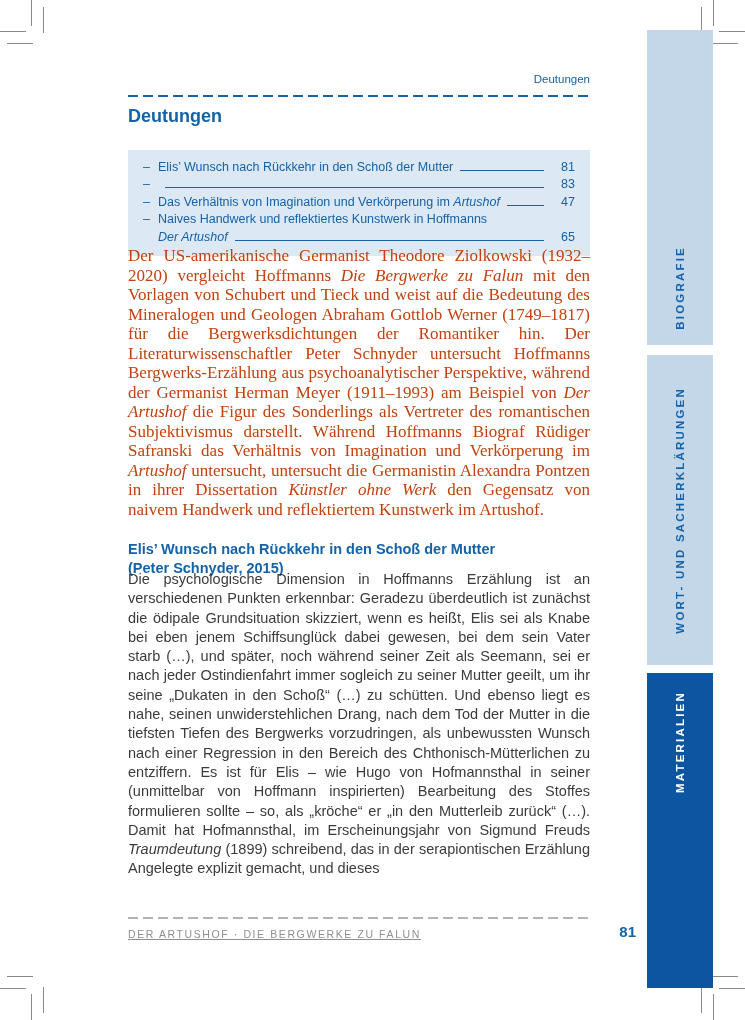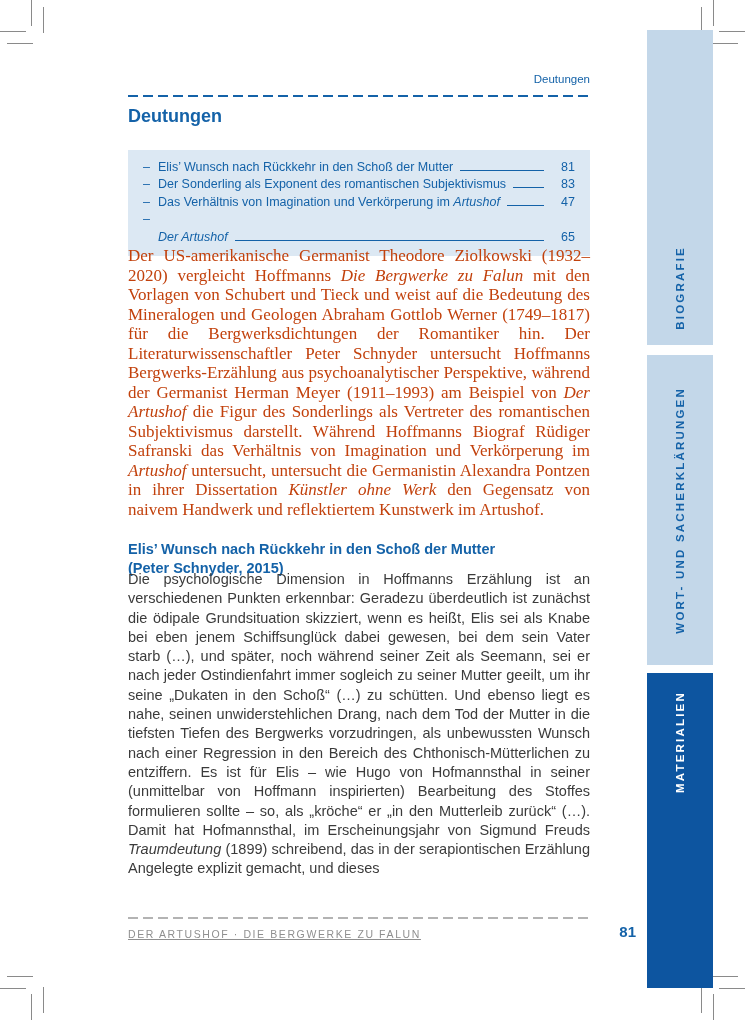--- a/index.html
+++ b/index.html
@@ -106,32 +106,32 @@
 
   <div class="toc-box">
     <div class="toc-row">
       <span class="toc-dash">–</span>
       <span class="toc-text"><span>Elis’ Wunsch nach Rückkehr in den Schoß der Mutter</span></span>
       <span class="toc-leader"></span>
       <span class="toc-page">81</span>
     </div>
     <div class="toc-row">
       <span class="toc-dash">–</span>
-      <span class="toc-text"><span>Der Sonderling als Exponent des romantischen Subjektivismus</span></span>
       <span class="toc-leader"></span>
       <span class="toc-page">83</span>
     </div>
     <div class="toc-row">
       <span class="toc-dash">–</span>
       <span class="toc-text"><span>Das Verhältnis von Imagination und Verkörperung im </span><em>Artushof</em></span>
       <span class="toc-leader"></span>
       <span class="toc-page">47</span>
     </div>
     <div class="toc-row">
       <span class="toc-dash">–</span>
+      <span class="toc-text"><span>Naives Handwerk und reflektiertes Kunstwerk in Hoffmanns</span></span>
     </div>
     <div class="toc-row toc-cont">
       <span class="toc-text"><em>Der Artushof</em></span>
       <span class="toc-leader"></span>
       <span class="toc-page">65</span>
     </div>
   </div>
 
   <p class="intro-par" style="margin:0"><span>Der US-amerikanische Germanist Theodore Ziolkowski (1932–2020) vergleicht Hoffmanns </span><em>Die Bergwerke zu Falun</em><span> mit den Vorlagen von Schubert und Tieck und weist auf die Bedeutung des Mineralogen und Geologen Abraham Gottlob Werner (1749–1817) für die Bergwerksdichtungen der Romantiker hin. Der Literaturwissenschaftler Peter Schnyder untersucht Hoffmanns Bergwerks-Erzählung aus psychoanalytischer Perspektive, während der Germanist Herman Meyer (1911–1993) am Beispiel von </span><em>Der Artushof</em><span> die Figur des Sonderlings als Vertreter des romantischen Subjektivismus darstellt. Während Hoffmanns Biograf Rüdiger Safranski das Verhältnis von Imagination und Verkörperung im </span><em>Artushof</em><span> untersucht, untersucht die Germanistin Alexandra Pontzen in ihrer Dissertation </span><em>Künstler ohne Werk</em><span> den Gegensatz von naivem Handwerk und reflektiertem Kunstwerk im Artushof.</span></p>
 

